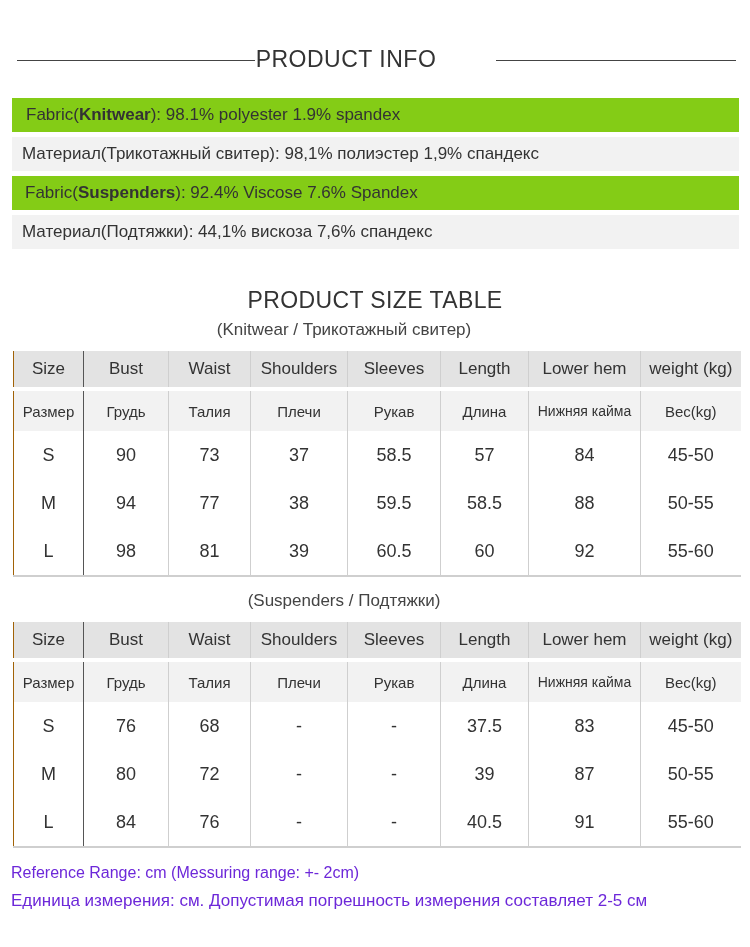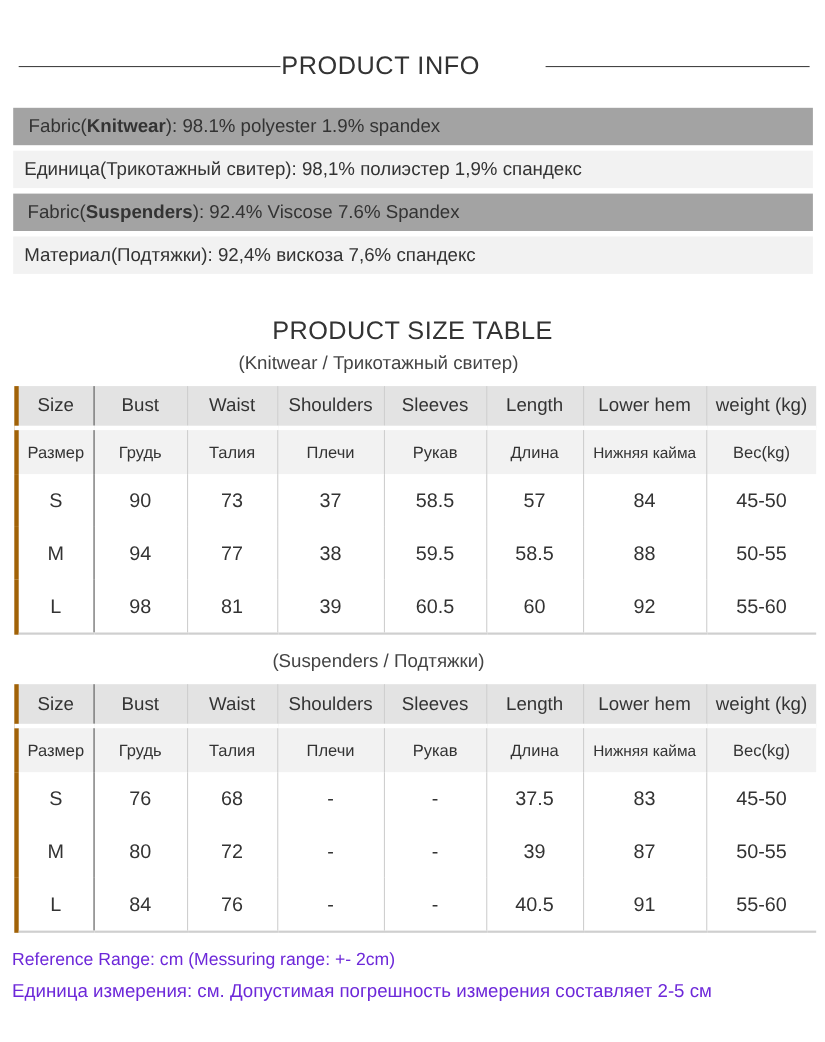--- a/index.html
+++ b/index.html
@@ -7,52 +7,52 @@
          font-family:"Liberation Sans", "DejaVu Sans", sans-serif; color:#333; }
   .title-row { position:absolute; top:44px; left:0; width:750px; height:34px; }
   .title-line { position:absolute; top:16px; height:1px; background:#444; }
   .title-line.left { left:17px; width:238px; }
   .title-line.right { left:496px; width:240px; }
   .title-text { position:absolute; left:0; width:692px; text-align:center; top:2px;
                 font-size:23px; letter-spacing:0.5px; color:#333; }
   .info-list { position:absolute; top:98px; left:12px; width:727px; }
   .info-row { height:34px; line-height:34px; margin-bottom:5px; font-size:17px; color:#333;
               padding-left:13px; }
-  .info-row.dark { background:#a3a3a3; }
+  .info-row.dark { background:#84cc16; }
   .info-row.light { background:#f2f2f2; padding-left:10px; }
   .info-row:nth-child(1) { padding-left:14px; }
   .info-row b { font-weight:bold; }
   .size-title { position:absolute; top:287px; left:0; width:750px; text-align:center;
                 font-size:23px; color:#333; letter-spacing:0.4px; }
   .sub-title { position:absolute; left:0; width:688px; text-align:center; font-size:17px; color:#444; }
   table.sz { position:absolute; left:13px; width:727px; border-collapse:collapse; table-layout:fixed; }
   table.sz td { text-align:center; font-size:17px; color:#333; padding:0; border-left:1px solid #cfcfcf; }
-  table.sz td:first-child { border-left:4px solid #a16207; }
+  table.sz td:first-child { border-left:1px solid #a16207; }
   table.sz tr.h1 td { background:#e3e3e3; height:36px; font-size:17px; border-bottom:4px solid #fff; }
   table.sz tr.h2 td { background:#f2f2f2; height:40px; font-size:15px; }
   table.sz tr.h2 td.two { font-size:14px; line-height:15px; }
   table.sz tr.d td { height:48px; font-size:18px; }
   table.sz tr.d.last td { border-bottom:2px solid #cfcfcf; }
   table.sz tr td:nth-child(2) { border-left:1px solid #555; }
   .footer { position:absolute; left:11px; font-size:16px; color:#6d28d9; }
 </style>
 </head>
 <body>
 
 <div class="title-row">
   <div class="title-line left"></div>
   <div class="title-text">PRODUCT INFO</div>
   <div class="title-line right"></div>
 </div>
 
 <div class="info-list">
   <div class="info-row dark"><span>Fabric(</span><b>Knitwear</b><span>): 98.1% polyester 1.9% spandex</span></div>
-  <div class="info-row light"><span>Единица(Трикотажный свитер)</span><span>: 98,1% полиэстер 1,9% спандекс</span></div>
+  <div class="info-row light"><span>Материал(Трикотажный свитер)</span><span>: 98,1% полиэстер 1,9% спандекс</span></div>
   <div class="info-row dark"><span>Fabric(</span><b>Suspenders</b><span>): 92.4% Viscose 7.6% Spandex</span></div>
-  <div class="info-row light"><span>Материал(Подтяжки)</span><span>: 92,4% вискоза 7,6% спандекс</span></div>
+  <div class="info-row light"><span>Материал(Подтяжки)</span><span>: 44,1% вискоза 7,6% спандекс</span></div>
 </div>
 
 <div class="size-title">PRODUCT SIZE TABLE</div>
 <div class="sub-title" style="top:320px;">(Knitwear / Трикотажный свитер)</div>
 
 <table class="sz" style="top:351px;">
   <colgroup>
     <col style="width:70px">
       <col style="width:85px">
       <col style="width:82px">

